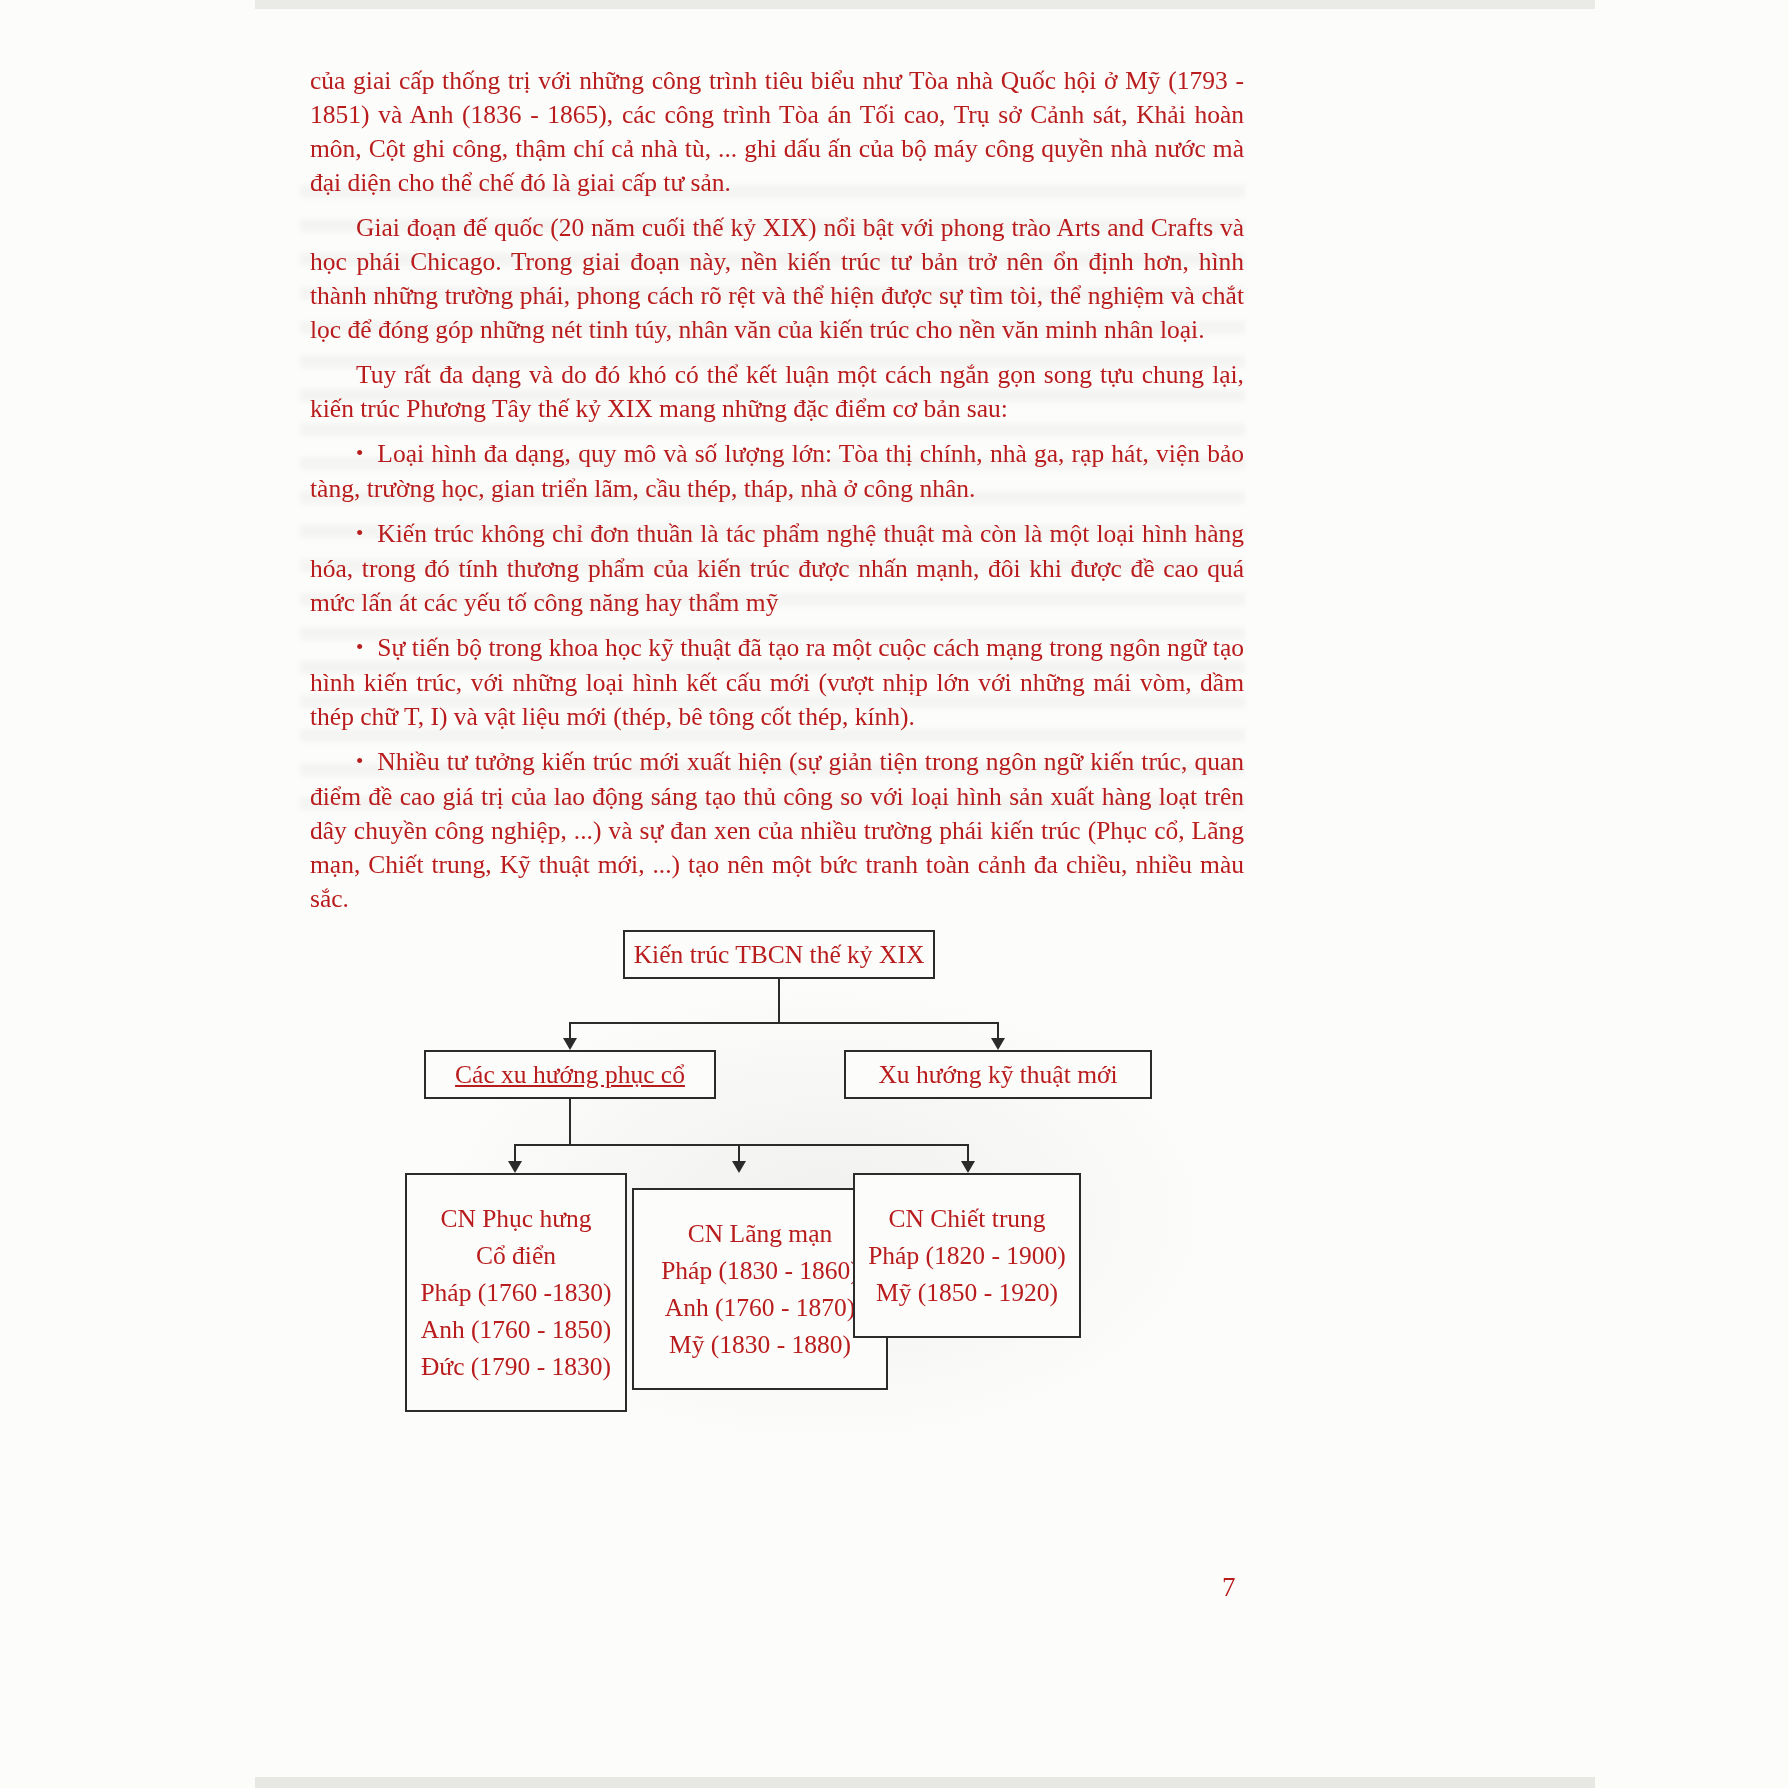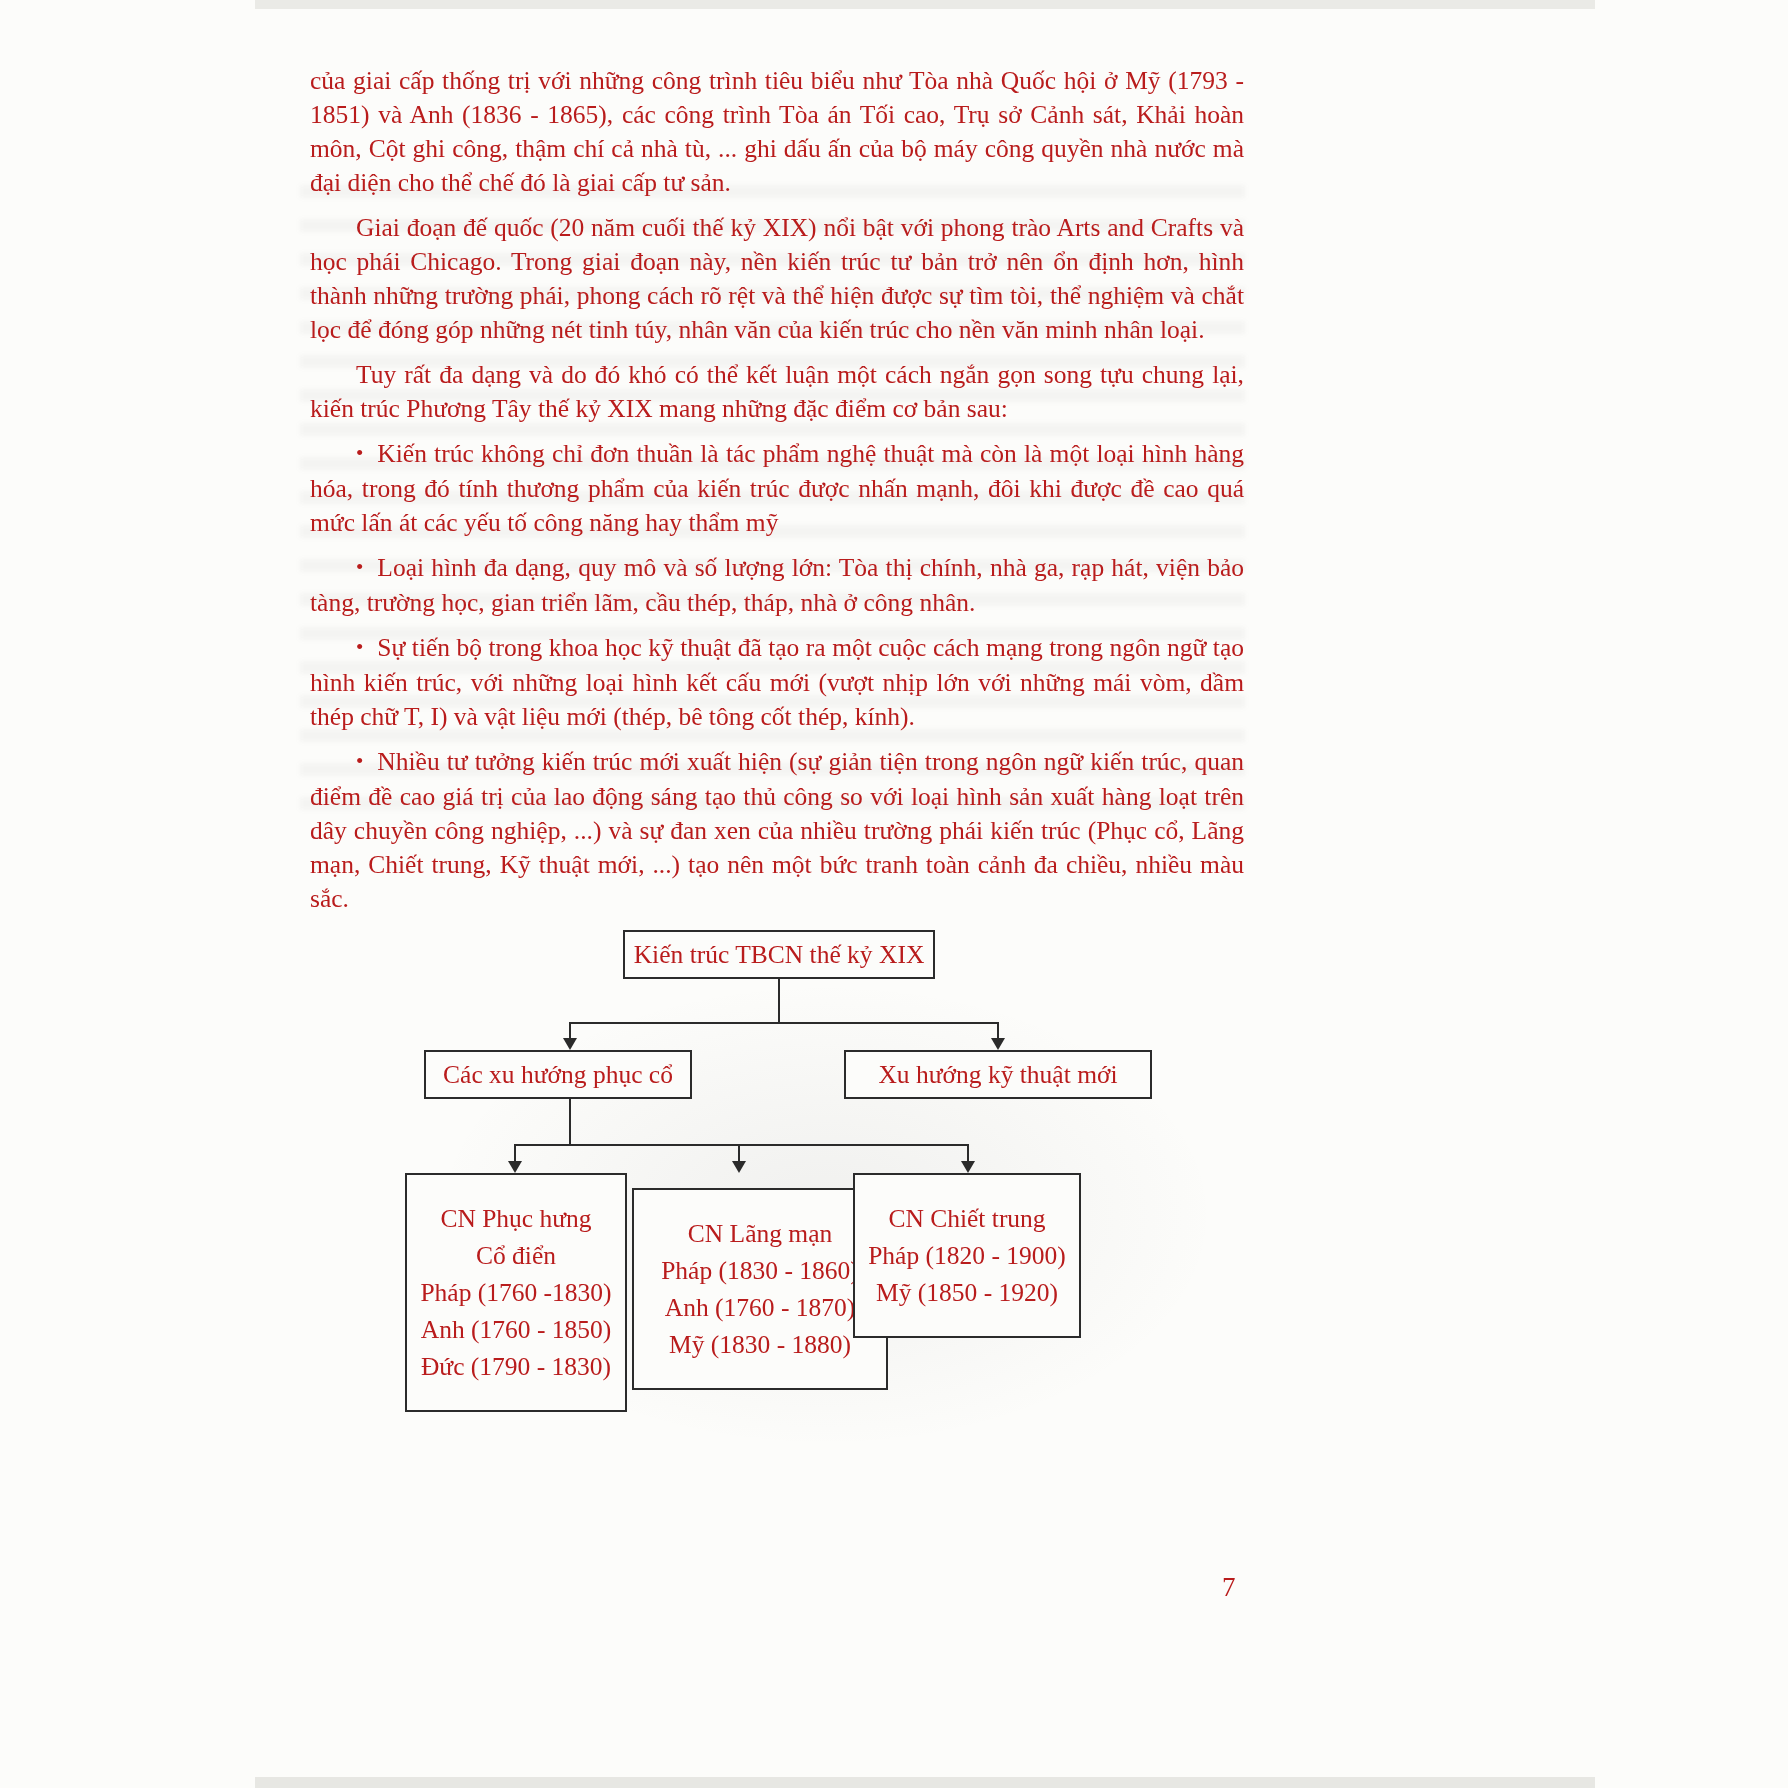--- a/index.html
+++ b/index.html
@@ -62,21 +62,21 @@
     border-top: 12px solid #2b2b2b;
   }
   
   .root-box   { left: 313px; top: 0;     width: 312px; text-align: center; }
   .stem1      { left: 468px; top: 48px;  width: 2px;   height: 44px; }
   .hline1     { left: 259px; top: 92px;  width: 430px; height: 2px; }
   .dropL      { left: 259px; top: 92px;  width: 2px;   height: 17px; }
   .dropR      { left: 687px; top: 92px;  width: 2px;   height: 17px; }
   .arrowL     { left: 253px; top: 108px; }
   .arrowR     { left: 681px; top: 108px; }
-  .branch-l   { left: 114px; top: 120px; width: 268px; }
+  .branch-l   { left: 114px; top: 120px; width: 292px; text-decoration: underline; }
   .branch-r   { left: 534px; top: 120px; width: 308px; }
   .stem2      { left: 259px; top: 168px; width: 2px;   height: 46px; }
   .hline2     { left: 204px; top: 214px; width: 455px; height: 2px; }
   .drop1      { left: 204px; top: 214px; width: 2px;   height: 18px; }
   .drop2      { left: 428px; top: 214px; width: 2px;   height: 18px; }
   .drop3      { left: 657px; top: 214px; width: 2px;   height: 18px; }
   .arrow1     { left: 198px; top: 231px; }
   .arrow2     { left: 422px; top: 231px; }
   .arrow3     { left: 651px; top: 231px; }
   .leaf1      { left: 95px;  top: 243px; width: 222px; }
@@ -100,23 +100,23 @@
   <div class="bleed b2"></div>
 
   <div class="textcol">
 
     <p class="para">của giai cấp thống trị với những công trình tiêu biểu như Tòa nhà Quốc hội ở Mỹ (1793 - 1851) và Anh (1836 - 1865), các công trình Tòa án Tối cao, Trụ sở Cảnh sát, Khải hoàn môn, Cột ghi công, thậm chí cả nhà tù, ... ghi dấu ấn của bộ máy công quyền nhà nước mà đại diện cho thể chế đó là giai cấp tư sản.</p>
 
     <p class="para indent">Giai đoạn đế quốc (20 năm cuối thế kỷ XIX) nổi bật với phong trào Arts and Crafts và học phái Chicago. Trong giai đoạn này, nền kiến trúc tư bản trở nên ổn định hơn, hình thành những trường phái, phong cách rõ rệt và thể hiện được sự tìm tòi, thể nghiệm và chắt lọc để đóng góp những nét tinh túy, nhân văn của kiến trúc cho nền văn minh nhân loại.</p>
 
     <p class="para indent">Tuy rất đa dạng và do đó khó có thể kết luận một cách ngắn gọn song tựu chung lại, kiến trúc Phương Tây thế kỷ XIX mang những đặc điểm cơ bản sau:</p>
 
+    <p class="para bullet-para"><span class="bullet">•</span><span>Loại hình đa dạng, quy mô và số lượng lớn: Tòa thị chính, nhà ga, rạp hát, viện bảo tàng, trường học, gian triển lãm, cầu thép, tháp, nhà ở công nhân.</span></p>
+
     <p class="para bullet-para"><span class="bullet">•</span><span>Kiến trúc không chỉ đơn thuần là tác phẩm nghệ thuật mà còn là một loại hình hàng hóa, trong đó tính thương phẩm của kiến trúc được nhấn mạnh, đôi khi được đề cao quá mức lấn át các yếu tố công năng hay thẩm mỹ</span></p>
-
-    <p class="para bullet-para"><span class="bullet">•</span><span>Loại hình đa dạng, quy mô và số lượng lớn: Tòa thị chính, nhà ga, rạp hát, viện bảo tàng, trường học, gian triển lãm, cầu thép, tháp, nhà ở công nhân.</span></p>
 
     <p class="para bullet-para"><span class="bullet">•</span><span>Sự tiến bộ trong khoa học kỹ thuật đã tạo ra một cuộc cách mạng trong ngôn ngữ tạo hình kiến trúc, với những loại hình kết cấu mới (vượt nhịp lớn với những mái vòm, dầm thép chữ T, I) và vật liệu mới (thép, bê tông cốt thép, kính).</span></p>
 
     <p class="para bullet-para"><span class="bullet">•</span><span>Nhiều tư tưởng kiến trúc mới xuất hiện (sự giản tiện trong ngôn ngữ kiến trúc, quan điểm đề cao giá trị của lao động sáng tạo thủ công so với loại hình sản xuất hàng loạt trên dây chuyền công nghiệp, ...) và sự đan xen của nhiều trường phái kiến trúc (Phục cổ, Lãng mạn, Chiết trung, Kỹ thuật mới, ...) tạo nên một bức tranh toàn cảnh đa chiều, nhiều màu sắc.</span></p>
 
 
     <div class="diagram">
 
       <div class="box root-box">Kiến trúc TBCN thế kỷ XIX</div>
 

